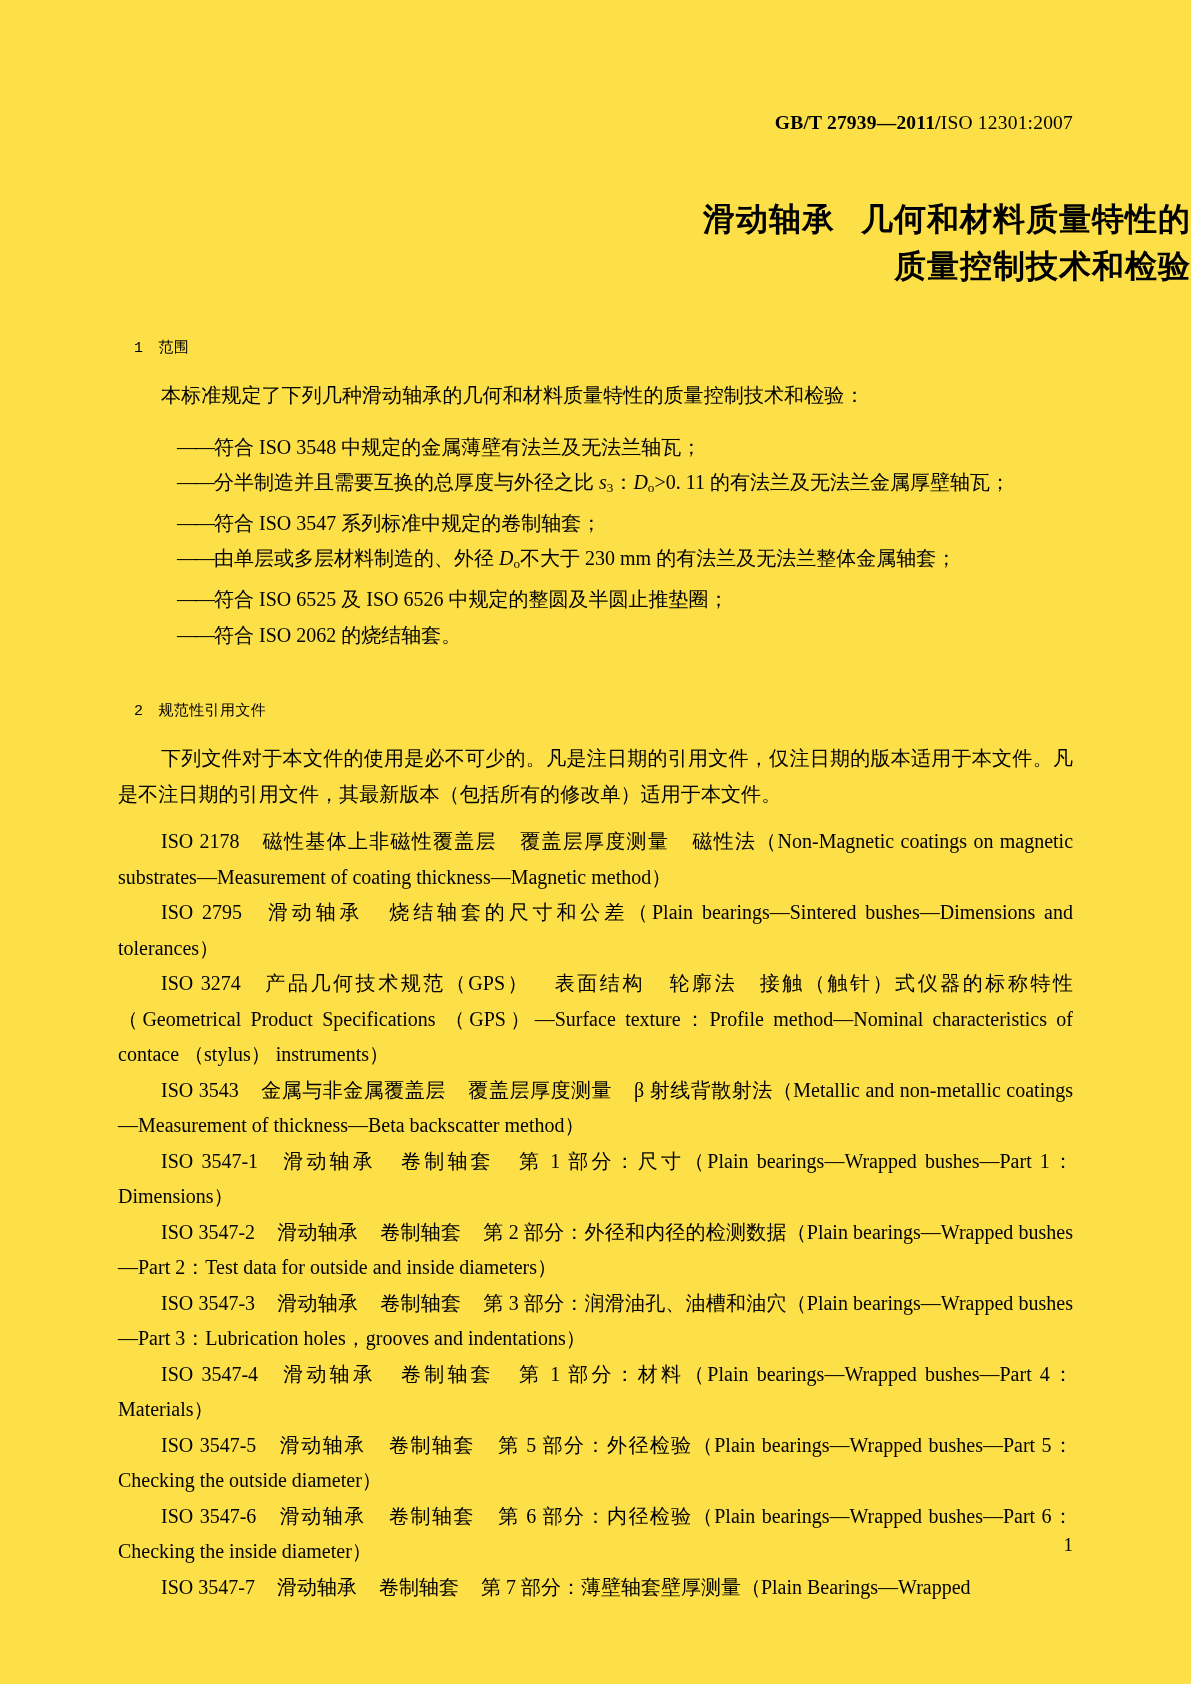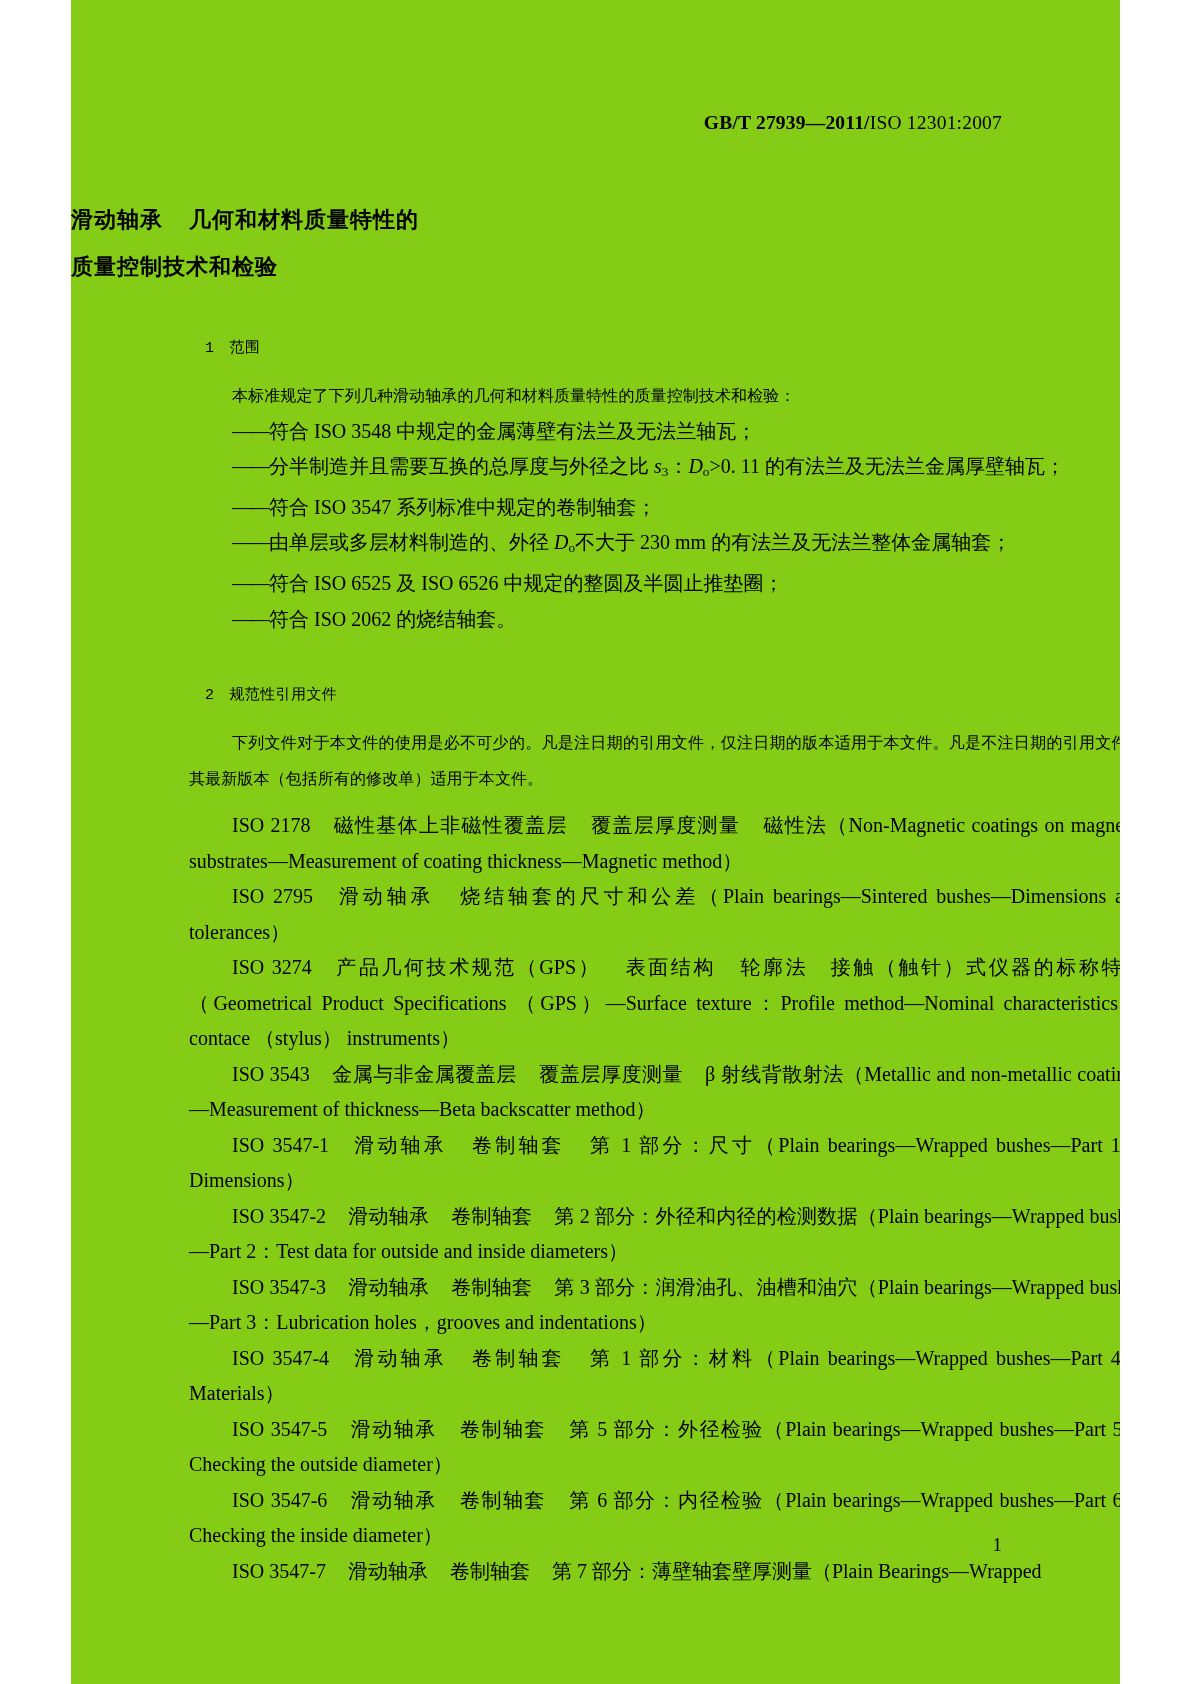--- a/index.html
+++ b/index.html
@@ -7,24 +7,24 @@
     margin: 0;
     padding: 0;
     background: #ffffff;
   }
   body {
     font-family: "Liberation Serif", "DejaVu Serif", serif;
     color: #000000;
   }
   .page {
     position: relative;
-    width: 1049px;
+    width: 1191px;
     height: 1684px;
     margin: 0 auto;
-    background: #84cc16;
+    background: #fde047;
     overflow: hidden;
     box-sizing: border-box;
   }
 
   
   .page-header {
     position: absolute;
     top: 112px;
     left: 0;
     right: 118px;
@@ -37,23 +37,23 @@
   .page-header .gb {
     font-weight: bold;
   }
 
   
   .doc-title {
     position: absolute;
     top: 196px;
     left: 0;
     right: 0;
-    text-align: left;
+    text-align: right;
     font-family: "DejaVu Sans", "Liberation Sans", sans-serif;
-    font-size: 22px;
+    font-size: 32px;
     font-weight: bold;
     line-height: 47px;
     letter-spacing: 1px;
   }
   .doc-title .tl-line { display: block; }
   .tl-gap { display: inline-block; width: 26px; }
 
   
   .content {
     position: absolute;
@@ -71,34 +71,34 @@
     line-height: 26px;
     letter-spacing: 0.4px;
   }
   h2.sec-head .num { margin-right: 15px; }
 
   .sec1-head { margin-top: 0 !important; }
   .sec2-head { margin-top: 46px !important; }
 
   p.para {
     margin: 0;
-    font-size: 16px;
+    font-size: 20px;
     line-height: 35.5px;
     text-align: justify;
     text-justify: inter-ideograph;
     letter-spacing: 0.1px;
   }
   .first-para { margin-top: 28px; }
 
   .indent { text-indent: 43px; }
 
   
   ul.dash-list {
     list-style: none;
-    margin: 0;
+    margin: 16px;
     padding: 0;
   }
   ul.dash-list li {
     font-size: 20px;
     line-height: 35.5px;
     padding-left: 43px;
     text-indent: 0;
     white-space: nowrap;
   }
   .emdash {

